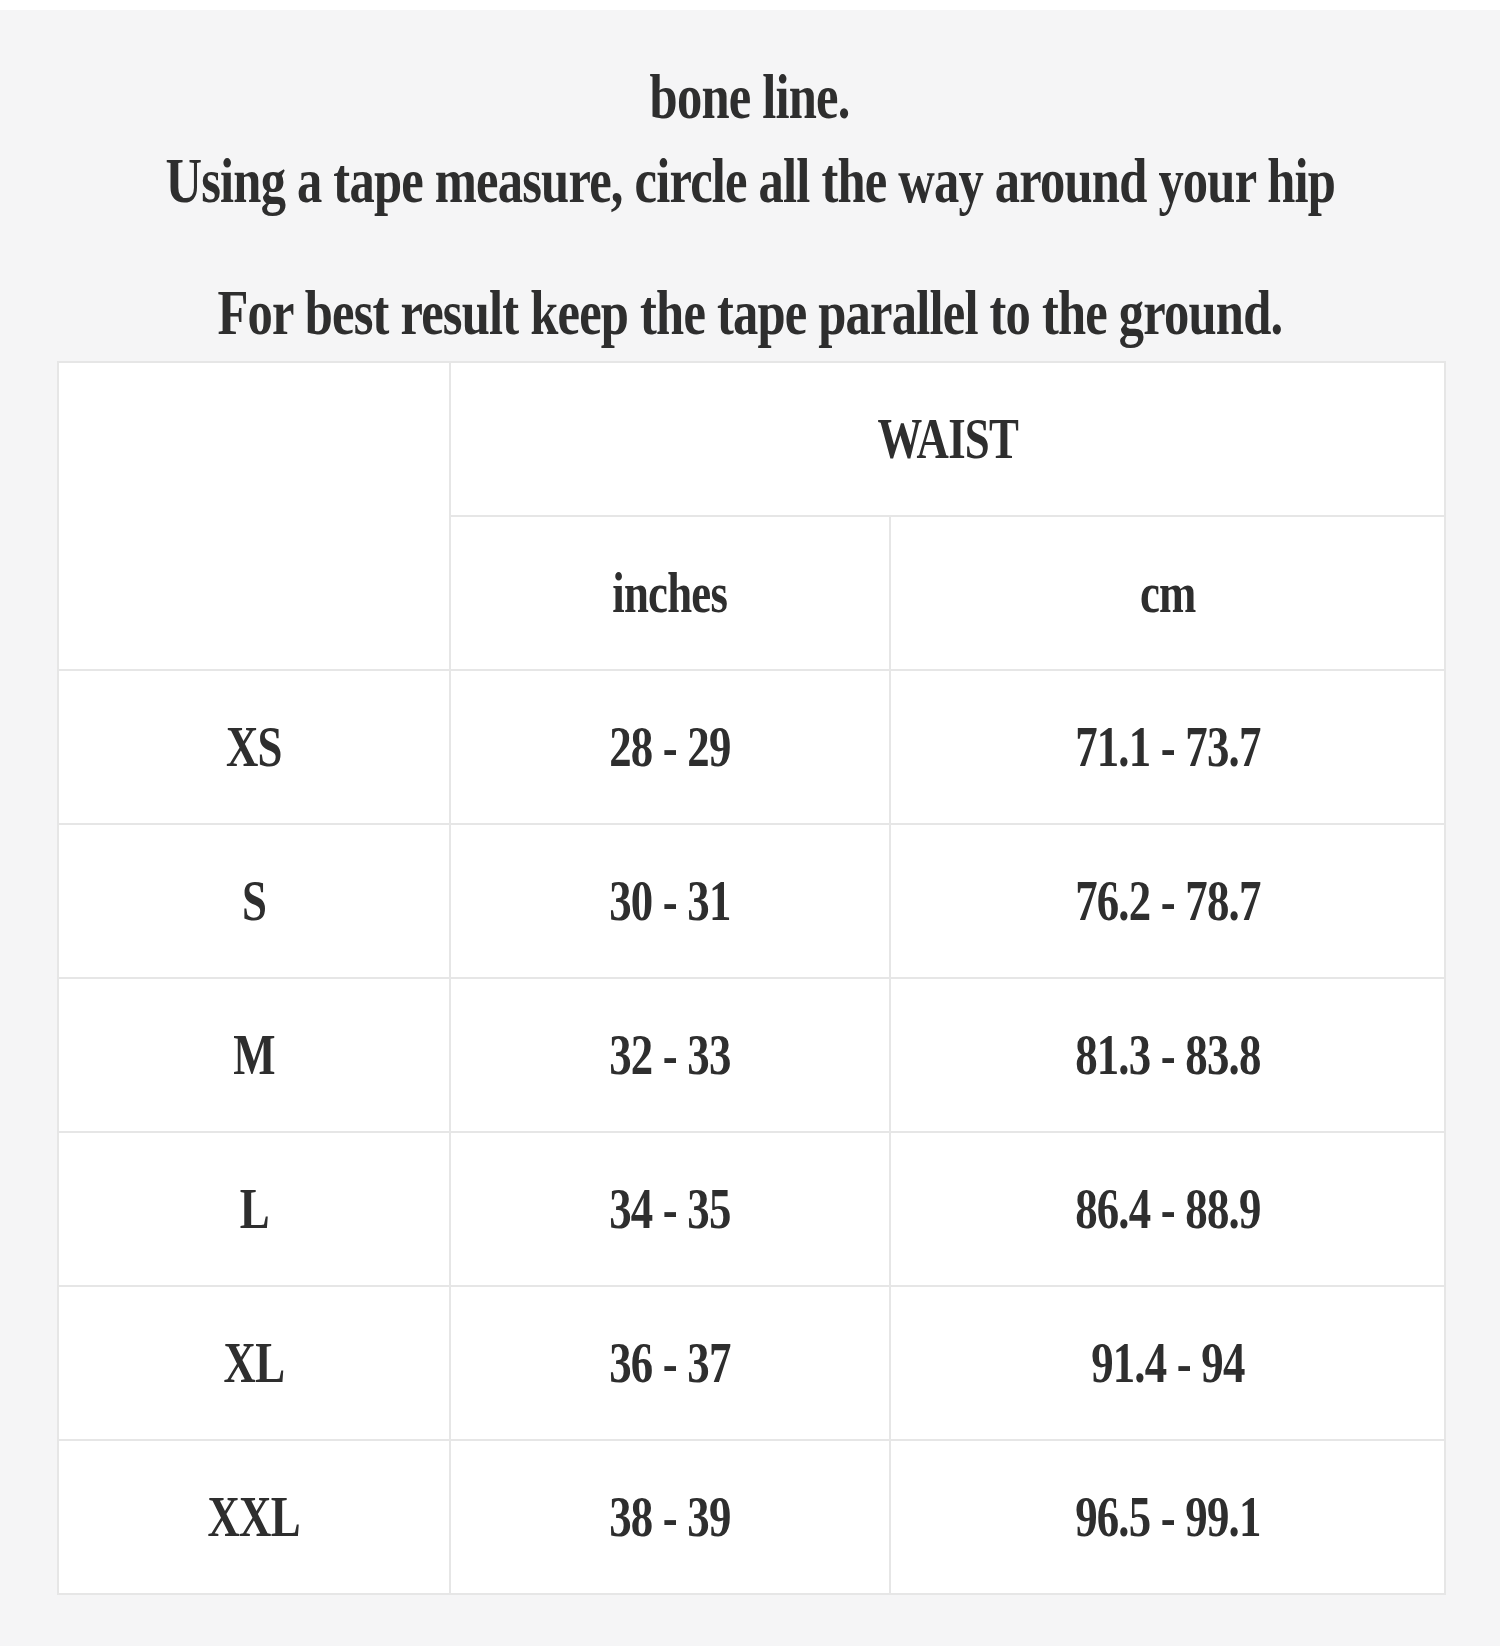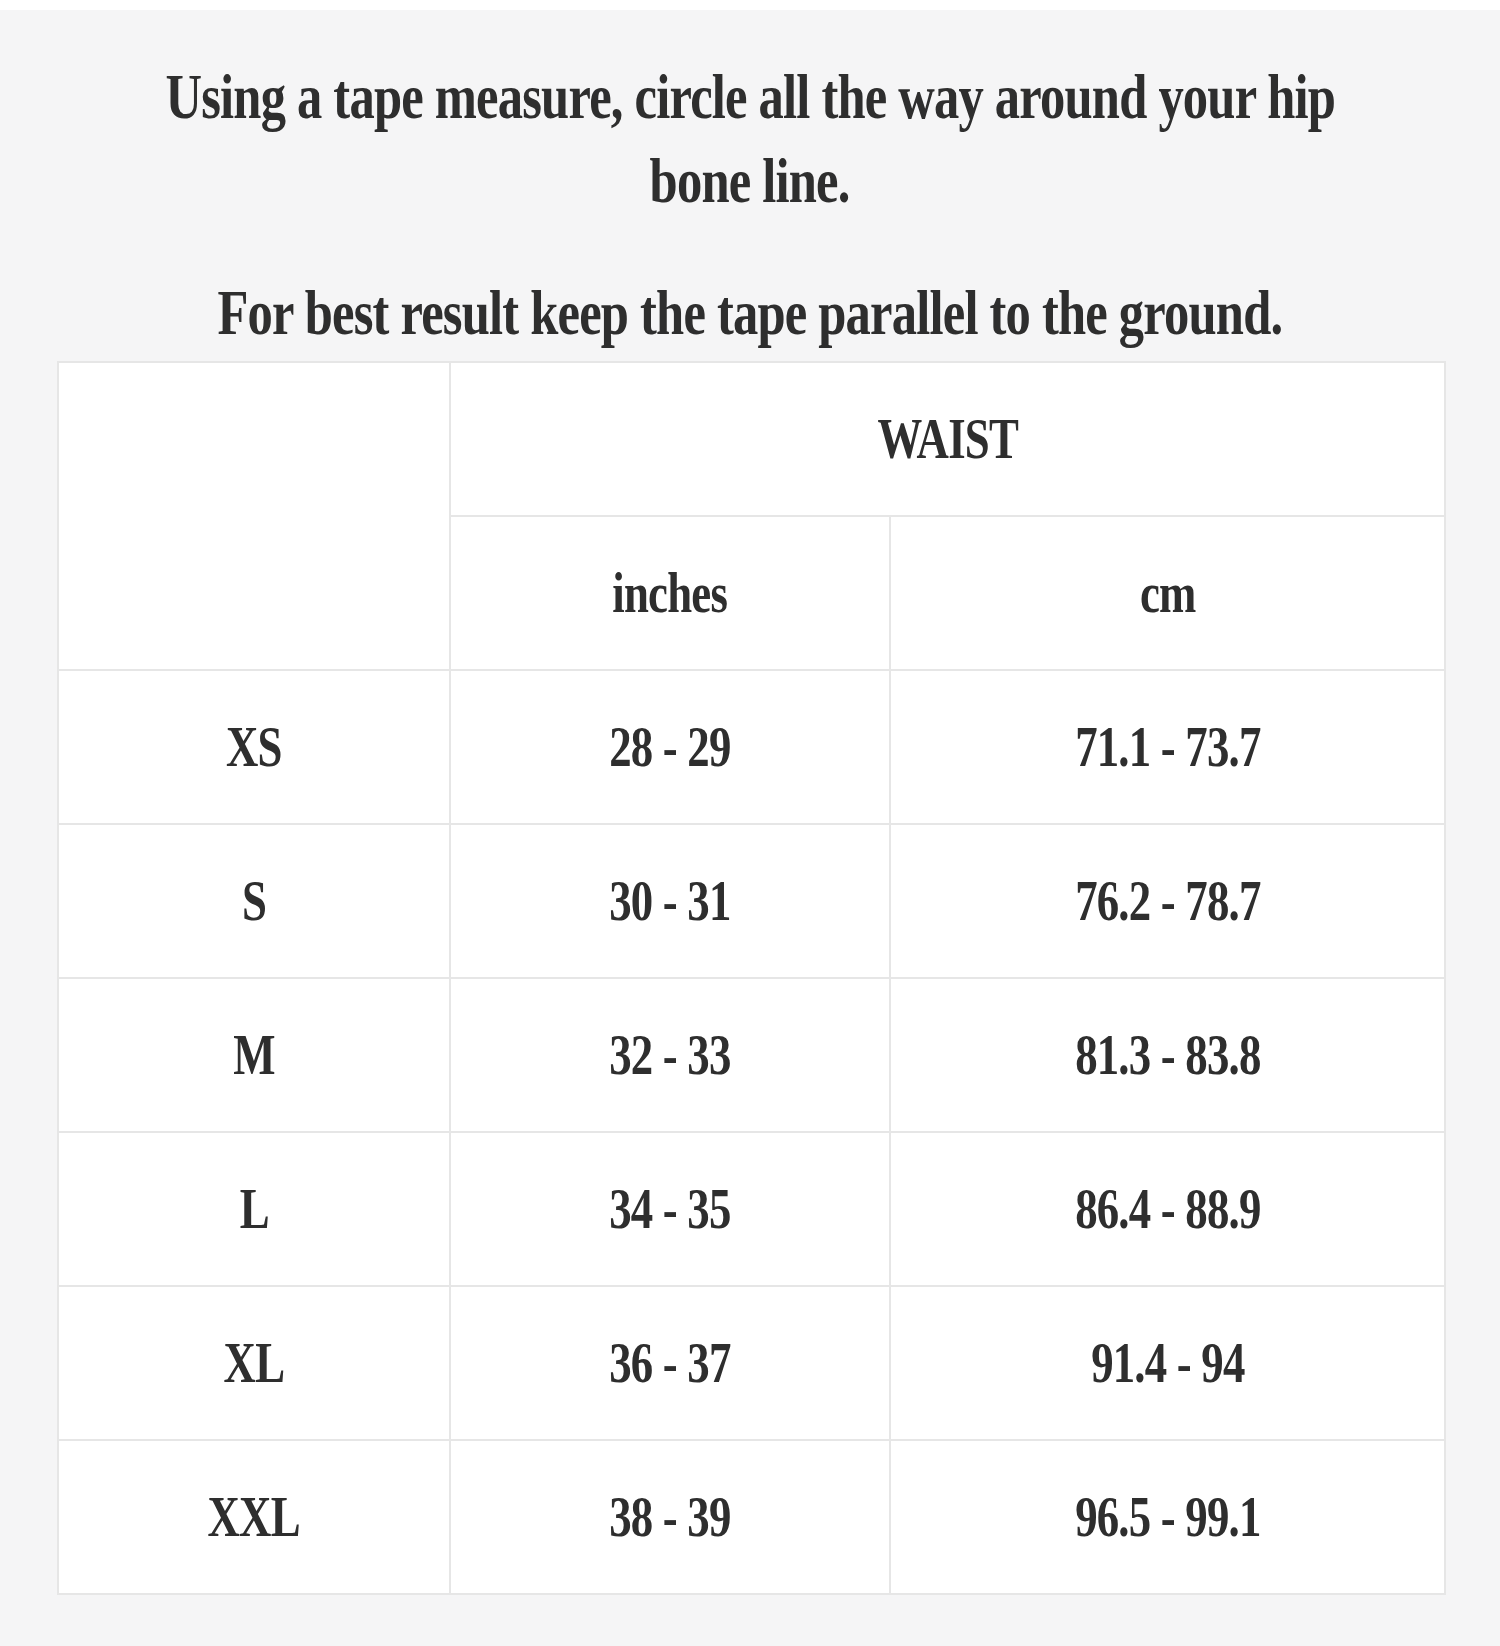--- a/index.html
+++ b/index.html
@@ -73,22 +73,22 @@
     color: #2e2e2e;
   }
   table.size-chart tr { height: 154px; }
 </style>
 </head>
 <body>
 
 <div class="top-strip"></div>
 
 <h1 class="heading">
+  <span class="hline"><span class="cx">bone line.</span></span>
   <span class="hline"><span class="cx">Using a tape measure, circle all the way around your hip</span></span>
-  <span class="hline"><span class="cx">bone line.</span></span>
 </h1>
 
 <h2 class="subheading">
   <span class="cx">For best result keep the tape parallel to the ground.</span>
 </h2>
 
 <table class="size-chart">
   <colgroup>
       <col class="c1">
       <col class="c2">

